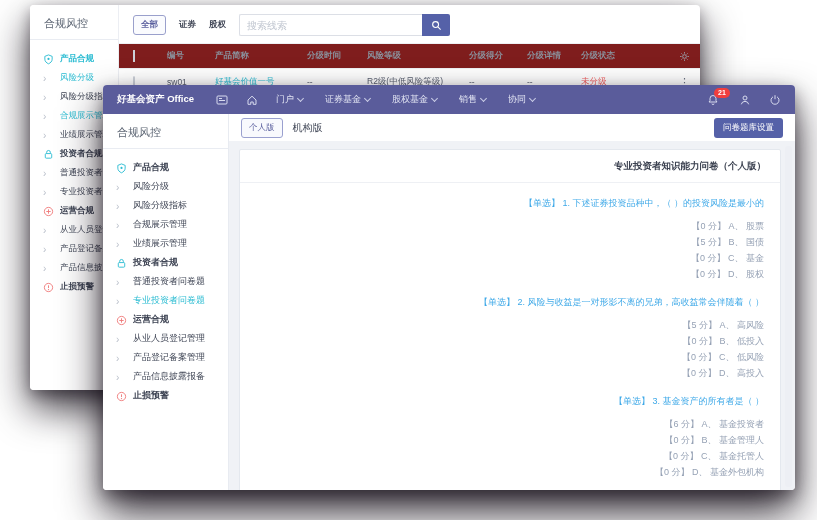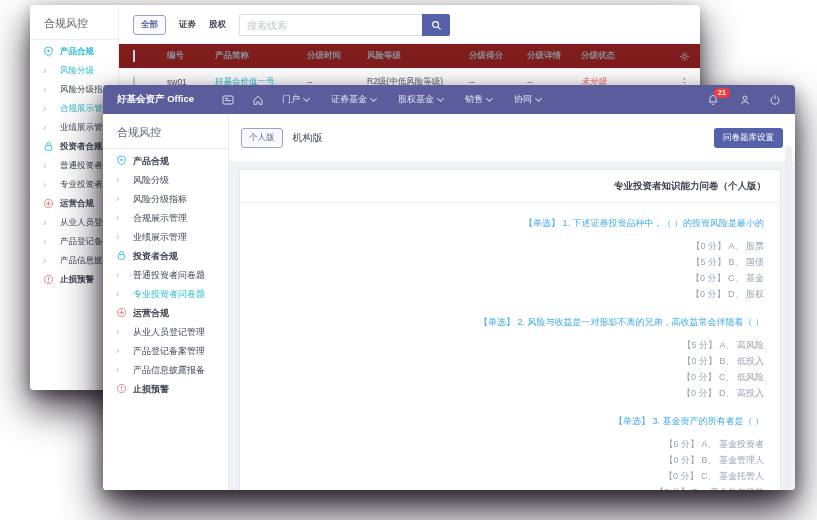--- a/index.html
+++ b/index.html
@@ -6,21 +6,21 @@
   body{
     width:817px;height:520px;position:relative;overflow:hidden;background:#ffffff;
     font-family:"Liberation Sans","DejaVu Sans",sans-serif;
     -webkit-font-smoothing:antialiased;
   }
   .win{position:absolute;background:#fff;border-radius:4px;}
 
   
   .side-title{font-size:11px;color:#5b6472;padding:11px 0 8px 14px;border-bottom:1px solid #e9ecf2;}
   .side-list{padding-top:6px;}
-  .side-item{display:flex;align-items:flex-start;padding-left:13px;color:#3e4454;cursor:pointer;white-space:nowrap;}
+  .side-item{display:flex;align-items:flex-end;padding-left:13px;color:#3e4454;cursor:pointer;white-space:nowrap;}
   .side-item .ic{width:11px;height:11px;margin-right:6px;flex:0 0 auto;display:flex;align-items:center;}
   .side-item .ic svg{width:11px;height:11px;}
   .side-item.section{font-weight:bold;}
   .side-item .arr{color:#b9bfca;width:11px;margin-right:6px;font-size:10px;flex:0 0 auto;}
   .teal-text{color:#2bbcd2 !important;}
   .ic-teal{color:#2bbcd2;}
   .ic-red{color:#f07a7a;}
 
   
   .bw{left:30px;top:5px;width:670px;height:385px;overflow:hidden;
@@ -47,42 +47,42 @@
   .c-check{width:34px;}
   .c-id{width:48px;}
   .c-name{width:92px;}
   .c-time{width:60px;}
   .c-risk{width:102px;}
   .c-score{width:58px;}
   .c-detail{width:54px;}
   .c-status{width:64px;}
   .c-ops{margin-left:auto;display:flex;align-items:center;color:#9aa0ab;}
   .link-teal{color:#2bbcd2;cursor:pointer;}
-  .red-text{color:#f25f5f;font-style:italic;}
+  .red-text{color:#f25f5f;}
   .dots{font-size:11px;color:#6a7280;cursor:pointer;line-height:1;}
 
   
   .fw{left:103px;top:85px;width:692px;height:405px;overflow:hidden;display:flex;flex-direction:column;
       box-shadow:0 22px 42px rgba(14,7,18,.85),0 6px 16px rgba(14,7,18,.4);}
   .fw-nav{height:29px;background:#5a5c9b;display:flex;align-items:center;padding:0 14px;flex:0 0 auto;}
-  .brand{color:#fff;font-size:9.5px;font-weight:bold;margin-right:28px;white-space:nowrap;}
+  .brand{color:#fff;font-size:9.5px;font-weight:bold;margin-right:22px;white-space:nowrap;}
   .nav-ic{color:#d7daee;margin-right:18px;display:flex;cursor:pointer;}
   .nav-ic svg{width:12px;height:12px;}
   .nav-menu{display:flex;align-items:center;color:#e2e4f3;font-size:9px;margin-right:22px;cursor:pointer;white-space:nowrap;}
   .chev{width:4px;height:4px;border-right:1px solid #c9cce6;border-bottom:1px solid #c9cce6;
       transform:rotate(45deg);display:inline-block;margin-left:4px;margin-bottom:2px;}
   .fw-nav-right{margin-left:auto;display:flex;align-items:center;}
   .bell-wrap{position:relative;margin-right:20px;cursor:pointer;color:#d7daee;display:flex;}
   .badge{position:absolute;top:-6px;left:7px;background:#f03e3e;color:#fff;font-size:7px;font-weight:bold;
       border-radius:7px;padding:1px 4px;line-height:1.2;}
   .fw-body{flex:1;display:flex;min-height:0;background:#f0f2f6;}
   .fw-side{width:125px;background:#fff;border-right:1px solid #e8ebf1;flex:0 0 auto;}
   .fw .side-item{height:19px;font-size:9px;}
   .fw-content{flex:1;display:flex;flex-direction:column;min-width:0;position:relative;}
-  .fw-toolbar{height:27px;background:#fff;display:flex;align-items:center;padding:10px 12px;flex:0 0 auto;}
+  .fw-toolbar{height:27px;background:#fff;display:flex;align-items:center;padding:0 12px;flex:0 0 auto;}
   .tab-chip{border:1px solid #9aa0cf;color:#5a5f9e;background:#f8f9fd;border-radius:3px;
       font-size:8.5px;padding:3px 7px;cursor:pointer;}
   .tab-plain{font-size:10px;color:#3e4454;margin-left:10px;cursor:pointer;}
   .btn-primary{margin-left:auto;background:#5561a8;color:#fff;border:none;border-radius:3px;
       font-size:8.5px;padding:4px 9px;cursor:pointer;font-family:inherit;}
   .fw-main{flex:1;padding:8px 14px 0 10px;min-height:0;text-align:right;}
   .card{background:#fff;border:1px solid #e4e8ee;border-radius:2px;min-height:100%;}
   .card-title{font-size:9.5px;font-weight:bold;color:#3b4150;padding:10px 14px 9px 14px;border-bottom:1px solid #eef0f4;}
   .q-list{padding:14px 16px 10px 16px;}
   .q-block{margin-bottom:14px;}

